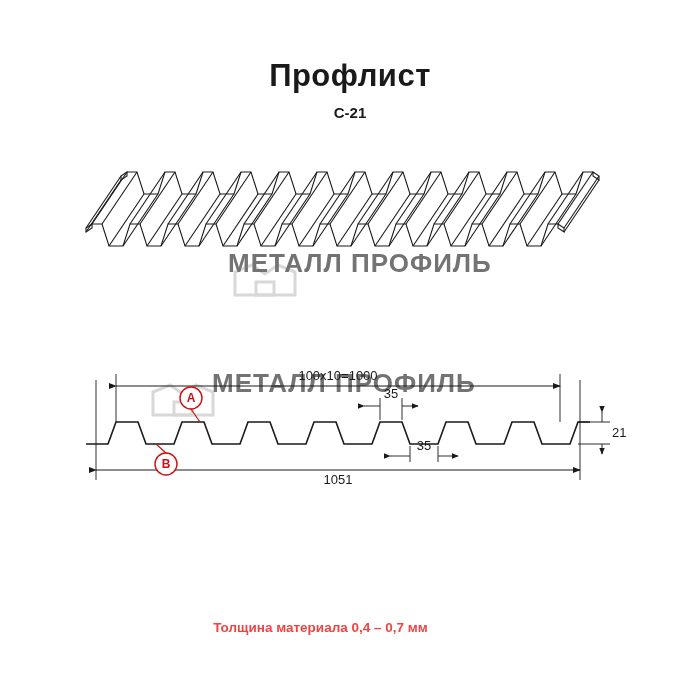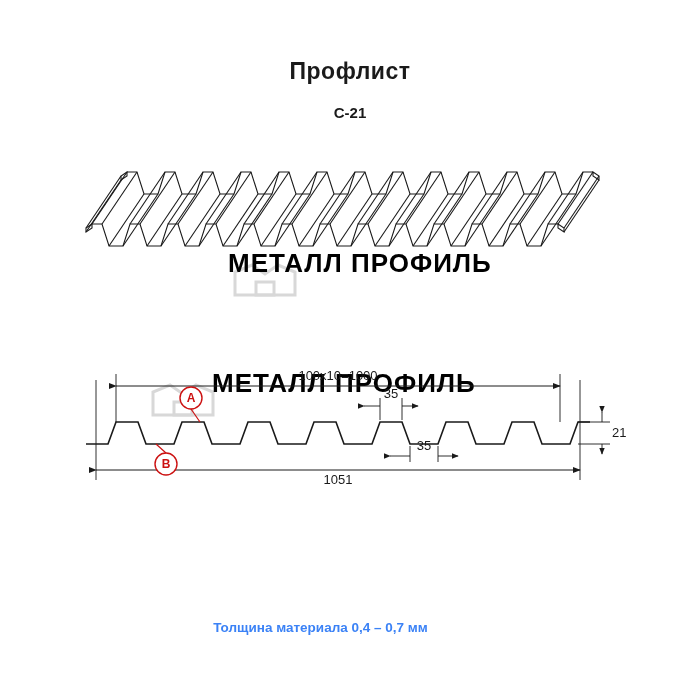--- a/index.html
+++ b/index.html
@@ -20,21 +20,21 @@
     left: 0; top: 0;
     width: 700px;
     height: 700px;
   }
   .title {
     position: absolute;
     top: 58px;
     left: 0;
     width: 700px;
     text-align: center;
-    font-size: 23px;
+    font-size: 31px;
     font-weight: bold;
     letter-spacing: 0.5px;
     color: #1a1a1a;
   }
   .subtitle {
     position: absolute;
     top: 104px;
     left: 0;
     width: 700px;
     text-align: center;
@@ -43,41 +43,41 @@
     color: #1a1a1a;
   }
   .footer-note {
     position: absolute;
     top: 620px;
     left: 0;
     width: 641px;
     text-align: center;
     font-size: 13.5px;
     font-weight: bold;
-    color: #3b82f6;
+    color: #ef4444;
   }
   .iso-view {
     position: absolute;
     left: 80px;
     top: 150px;
     width: 545px;
     height: 150px;
   }
   .section-view {
     position: absolute;
     left: 78px;
     top: 350px;
     width: 560px;
     height: 160px;
   }
   .watermark {
     position: absolute;
     pointer-events: none;
     user-select: none;
-    color: #000000;
+    color: #737373;
     font-weight: bold;
     white-space: nowrap;
   }
   .wm1 {
     top: 248px;
     left: 228px;
     font-size: 26px;
     letter-spacing: 1px;
   }
   .wm2 {

